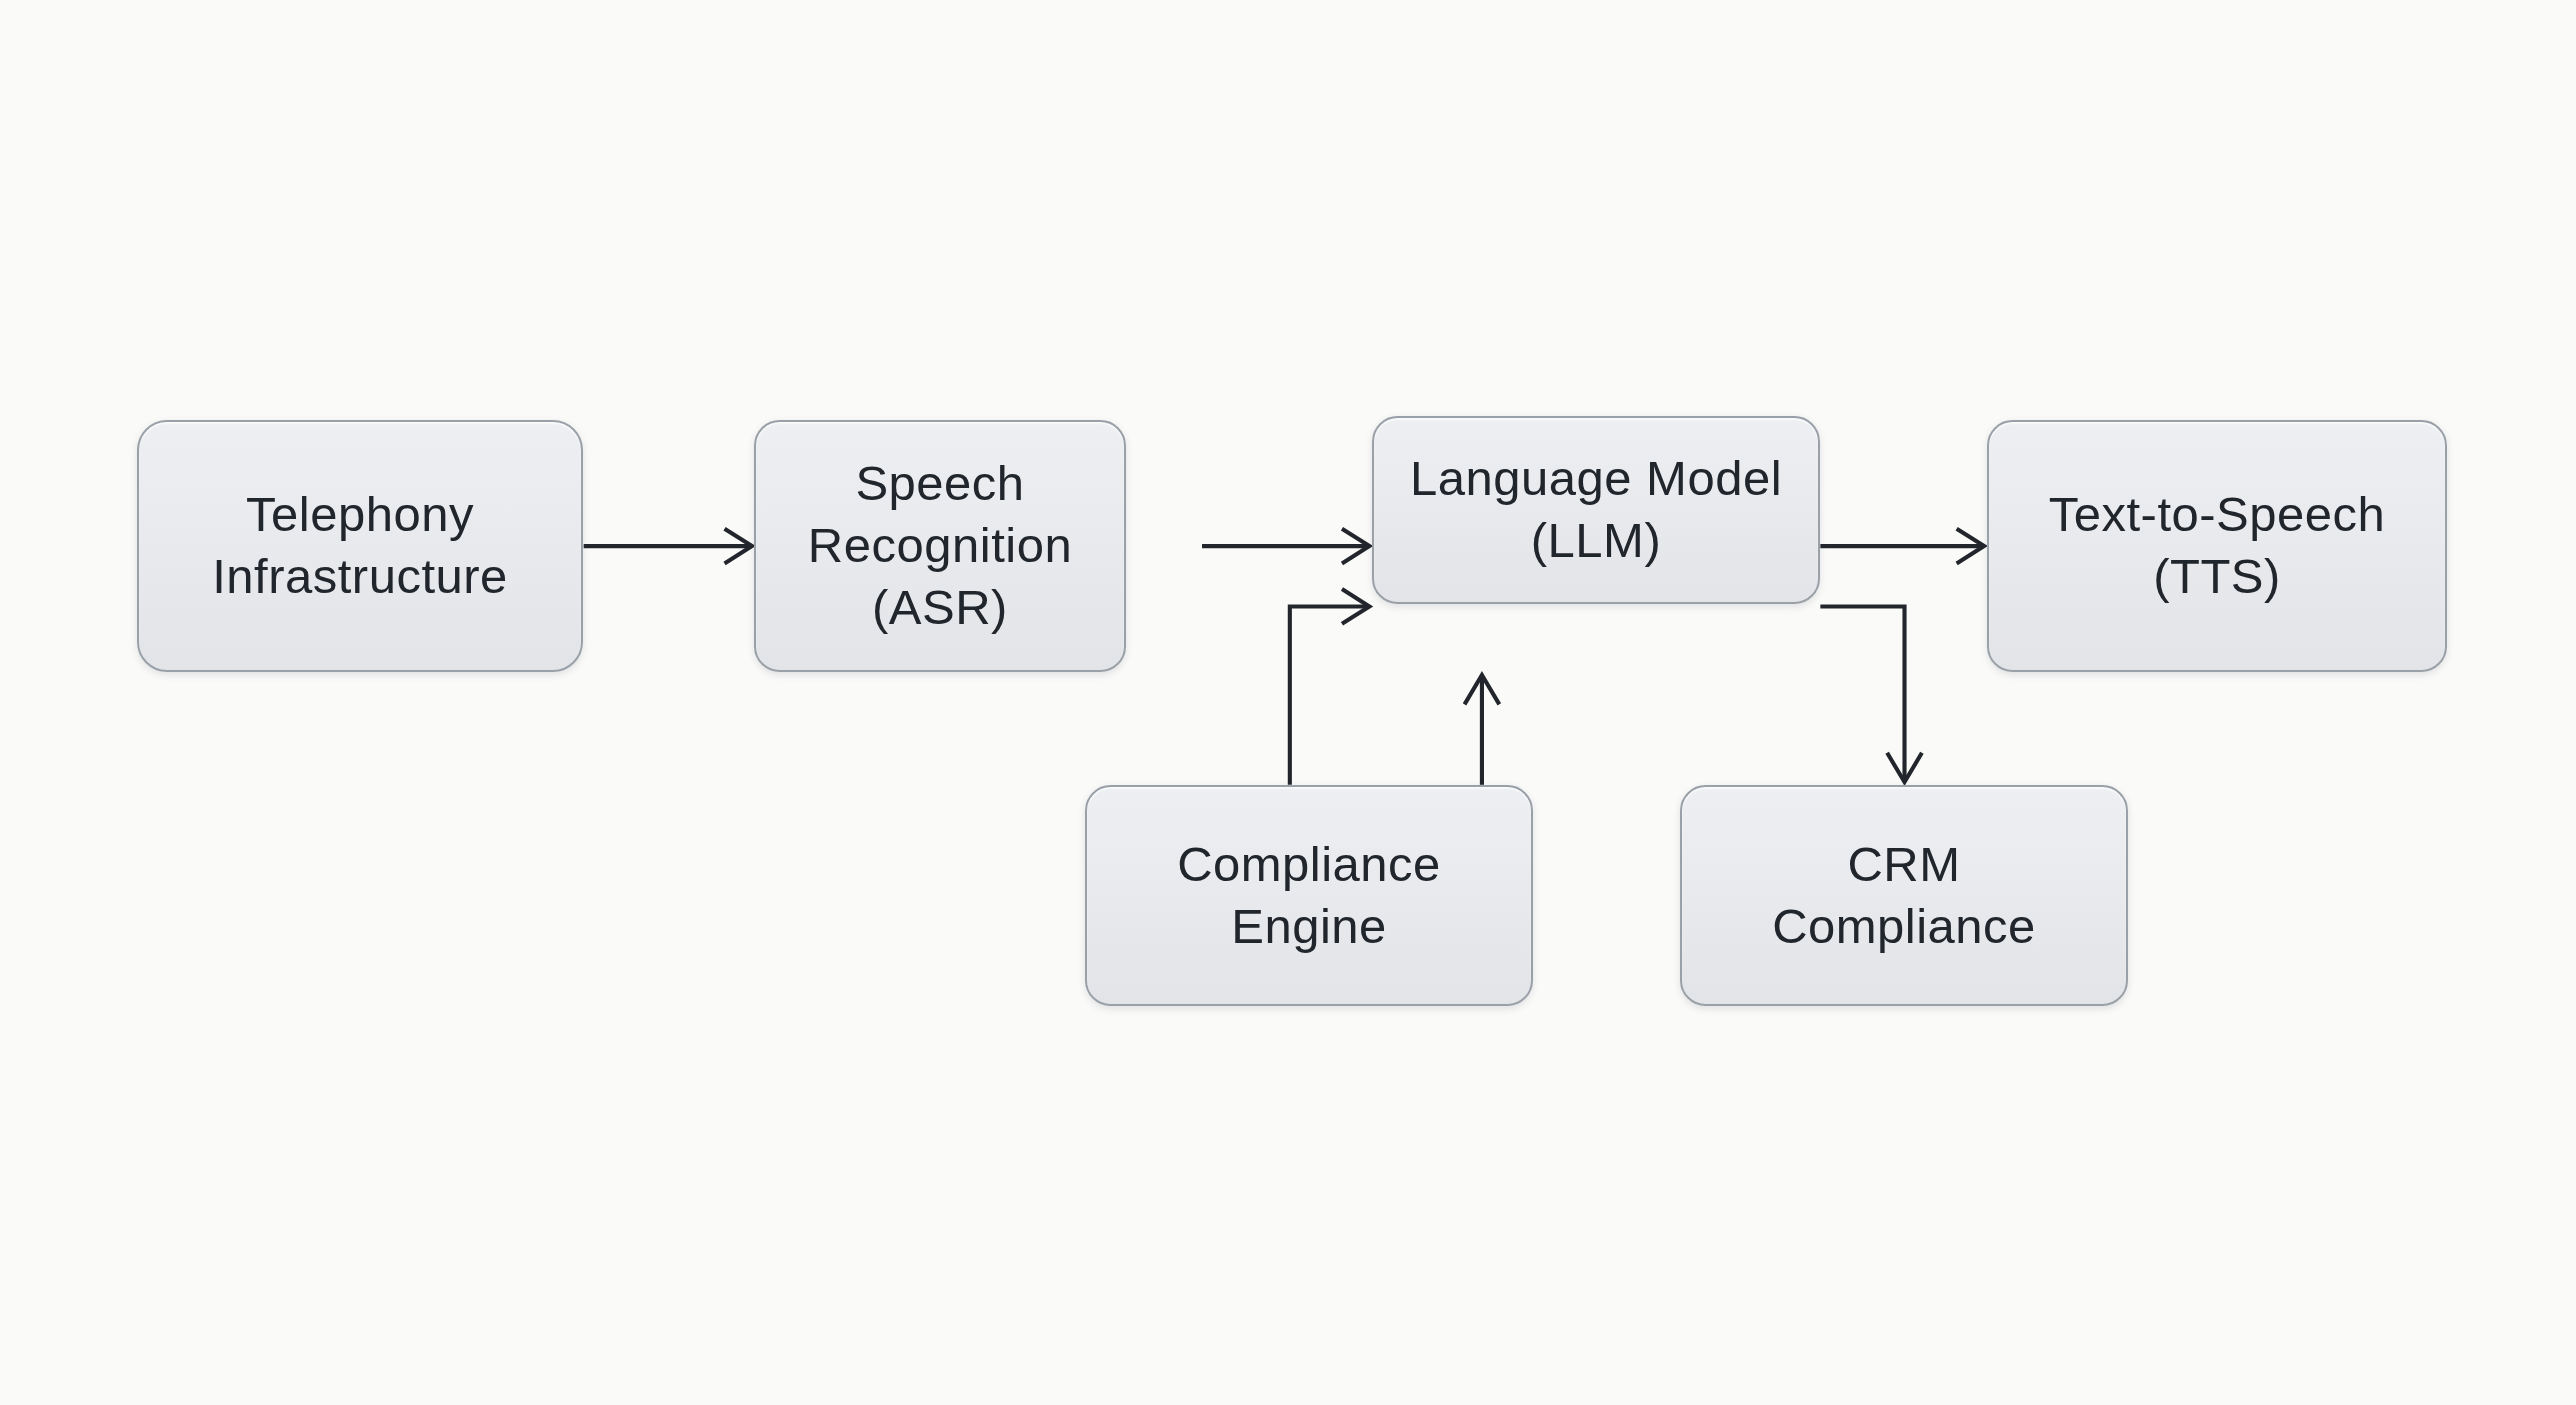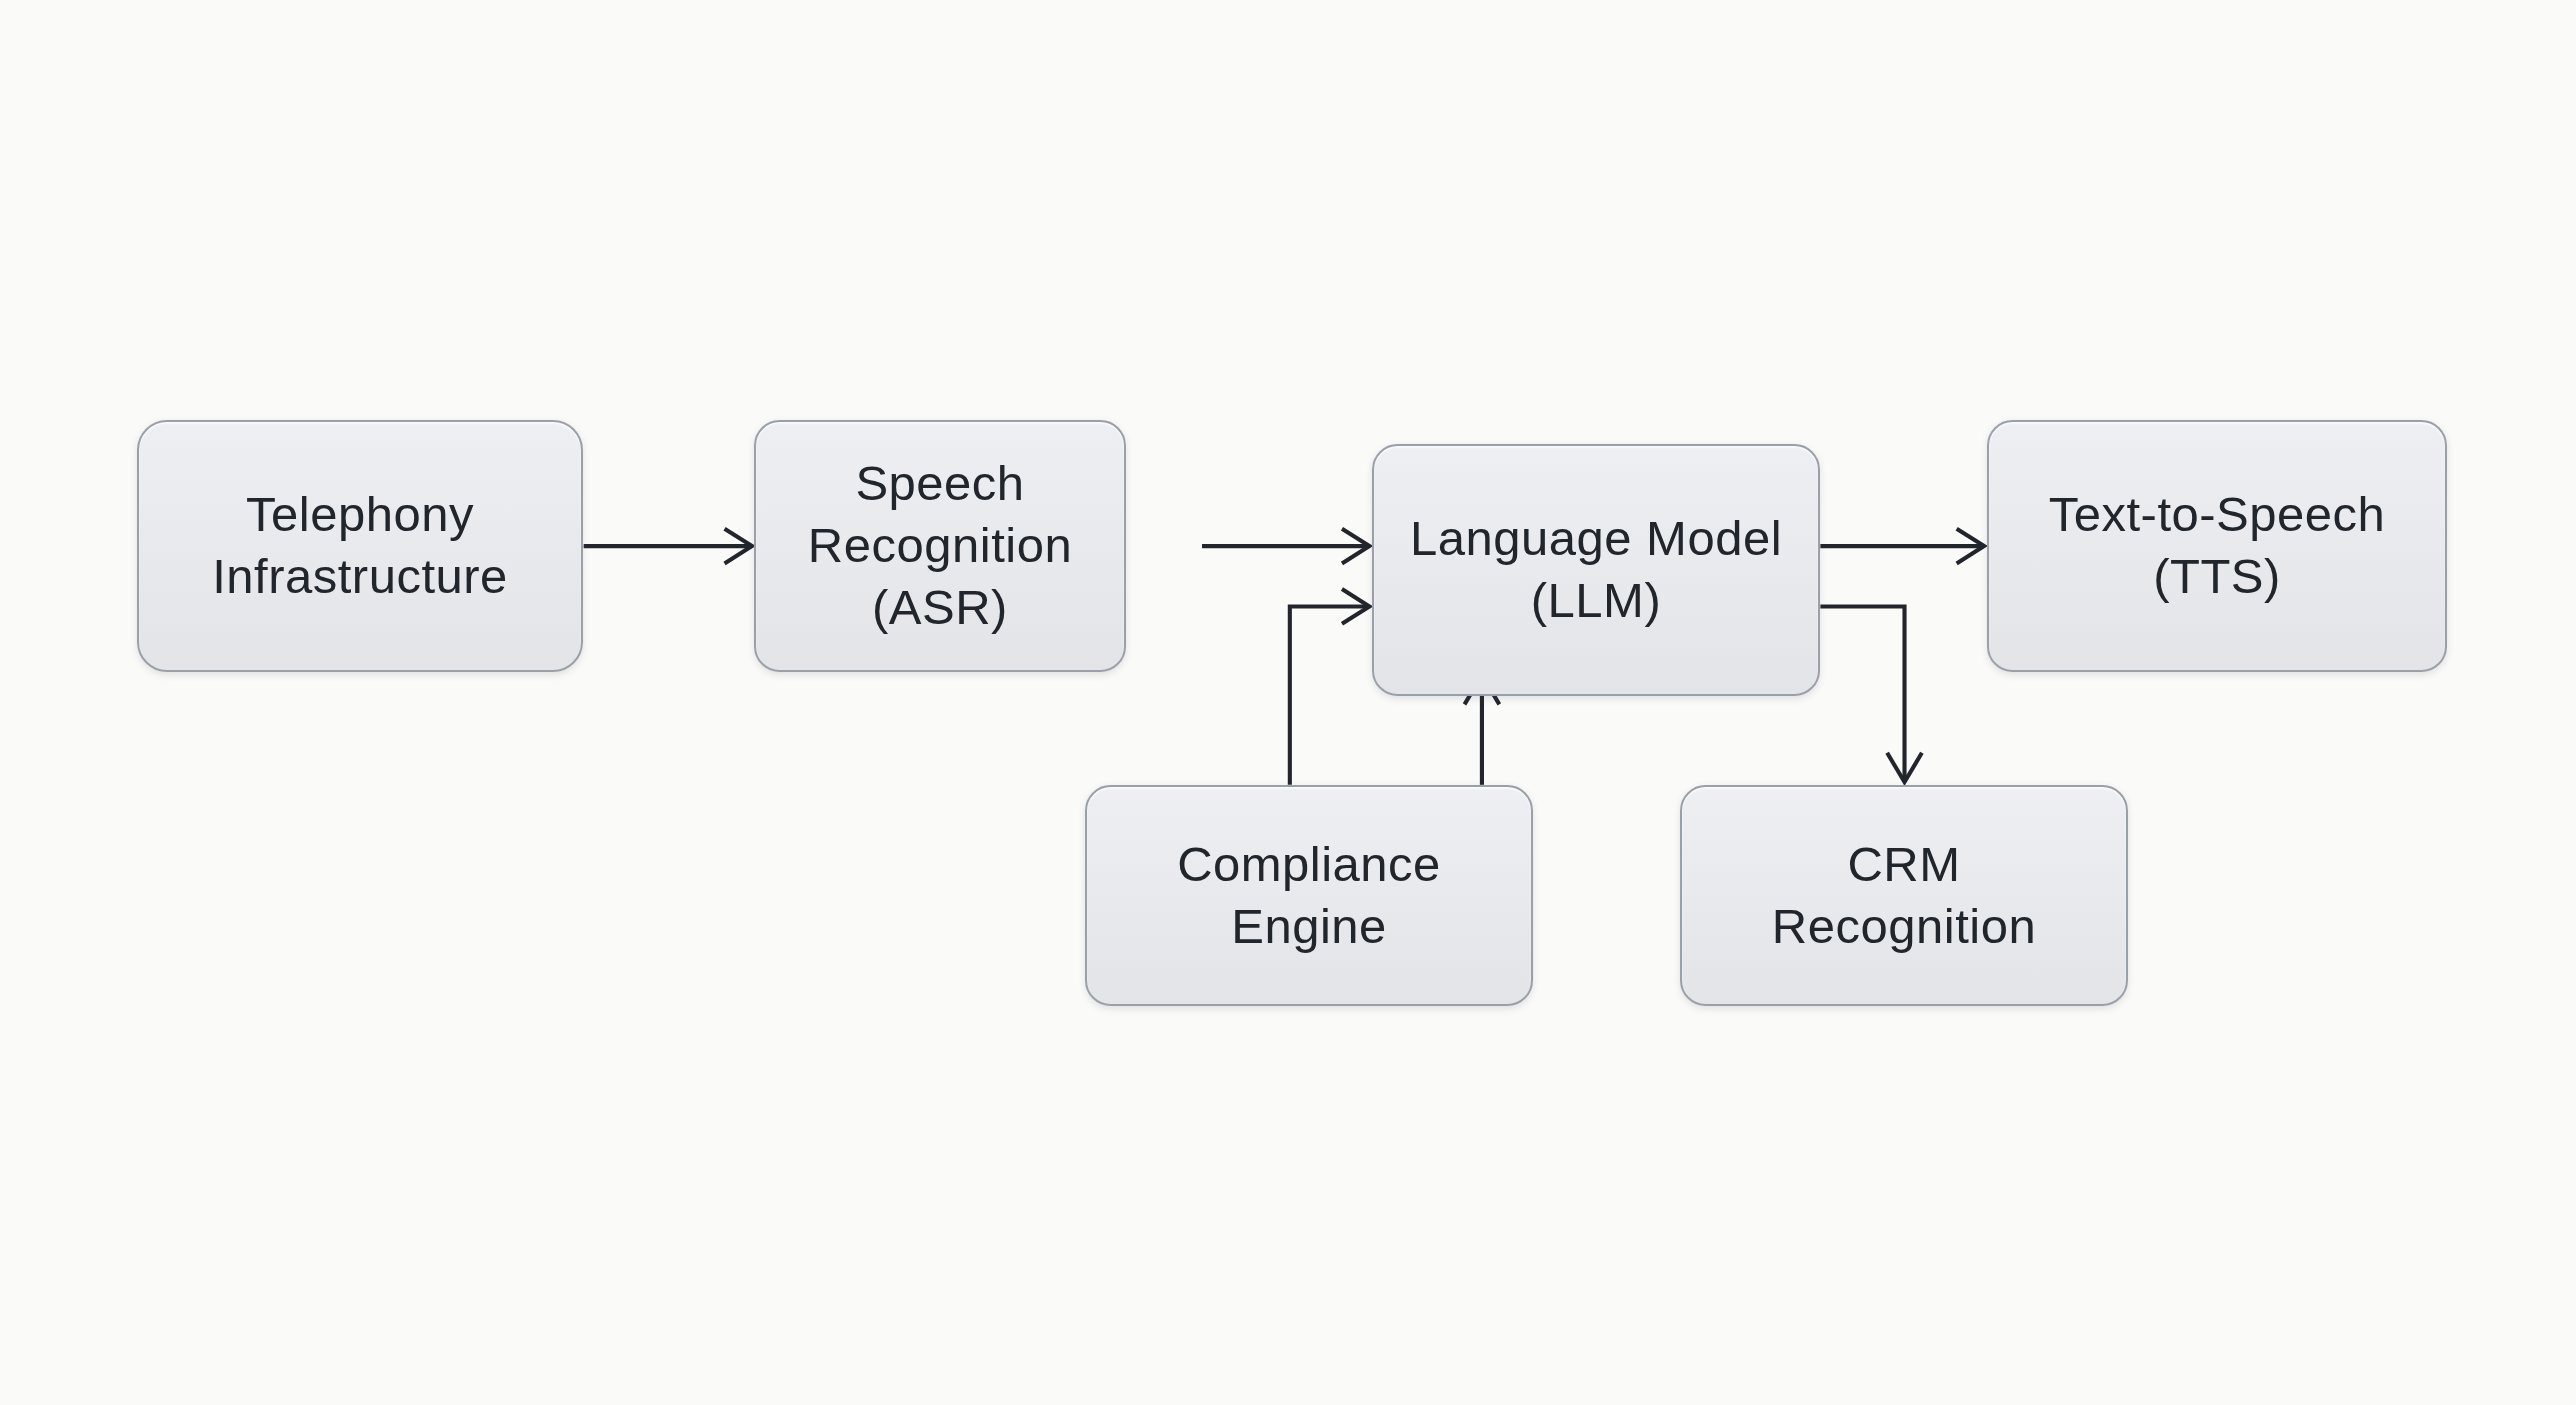--- a/index.html
+++ b/index.html
@@ -44,21 +44,21 @@
   .node-label {
     white-space: pre-line;
     text-align: center;
     font-size: 49px;
     line-height: 1.26;
     color: var(--node-text, #21252c);
     letter-spacing: 0.5px;
   }
   .node-telephony  { left: 137px;  top: 420px; width: 446px; height: 252px; border-radius: 30px; }
   .node-asr        { left: 754px;  top: 420px; width: 372px; height: 252px; }
-  .node-llm        { left: 1372px; top: 444px; width: 448px; height: 252px; }
+  .node-llm        { left: 1372px; top: 416px; width: 448px; height: 188px; }
   .node-tts        { left: 1987px; top: 420px; width: 460px; height: 252px; }
   .node-compliance { left: 1085px; top: 785px; width: 448px; height: 221px; }
   .node-crm        { left: 1680px; top: 785px; width: 448px; height: 221px; }
 </style>
 </head>
 <body>
 
 <div class="canvas">
 
   <svg class="edges-layer" viewBox="0 0 2816 1536" xmlns="http://www.w3.org/2000/svg">
@@ -115,17 +115,17 @@
 (TTS)</span>
   </div>
 
   <div class="node node-compliance">
     <span class="node-label">Compliance
 Engine</span>
   </div>
 
   <div class="node node-crm">
     <span class="node-label">CRM
-Recognition</span>
+Compliance</span>
   </div>
 
 </div>
 
 
 </body></html>

